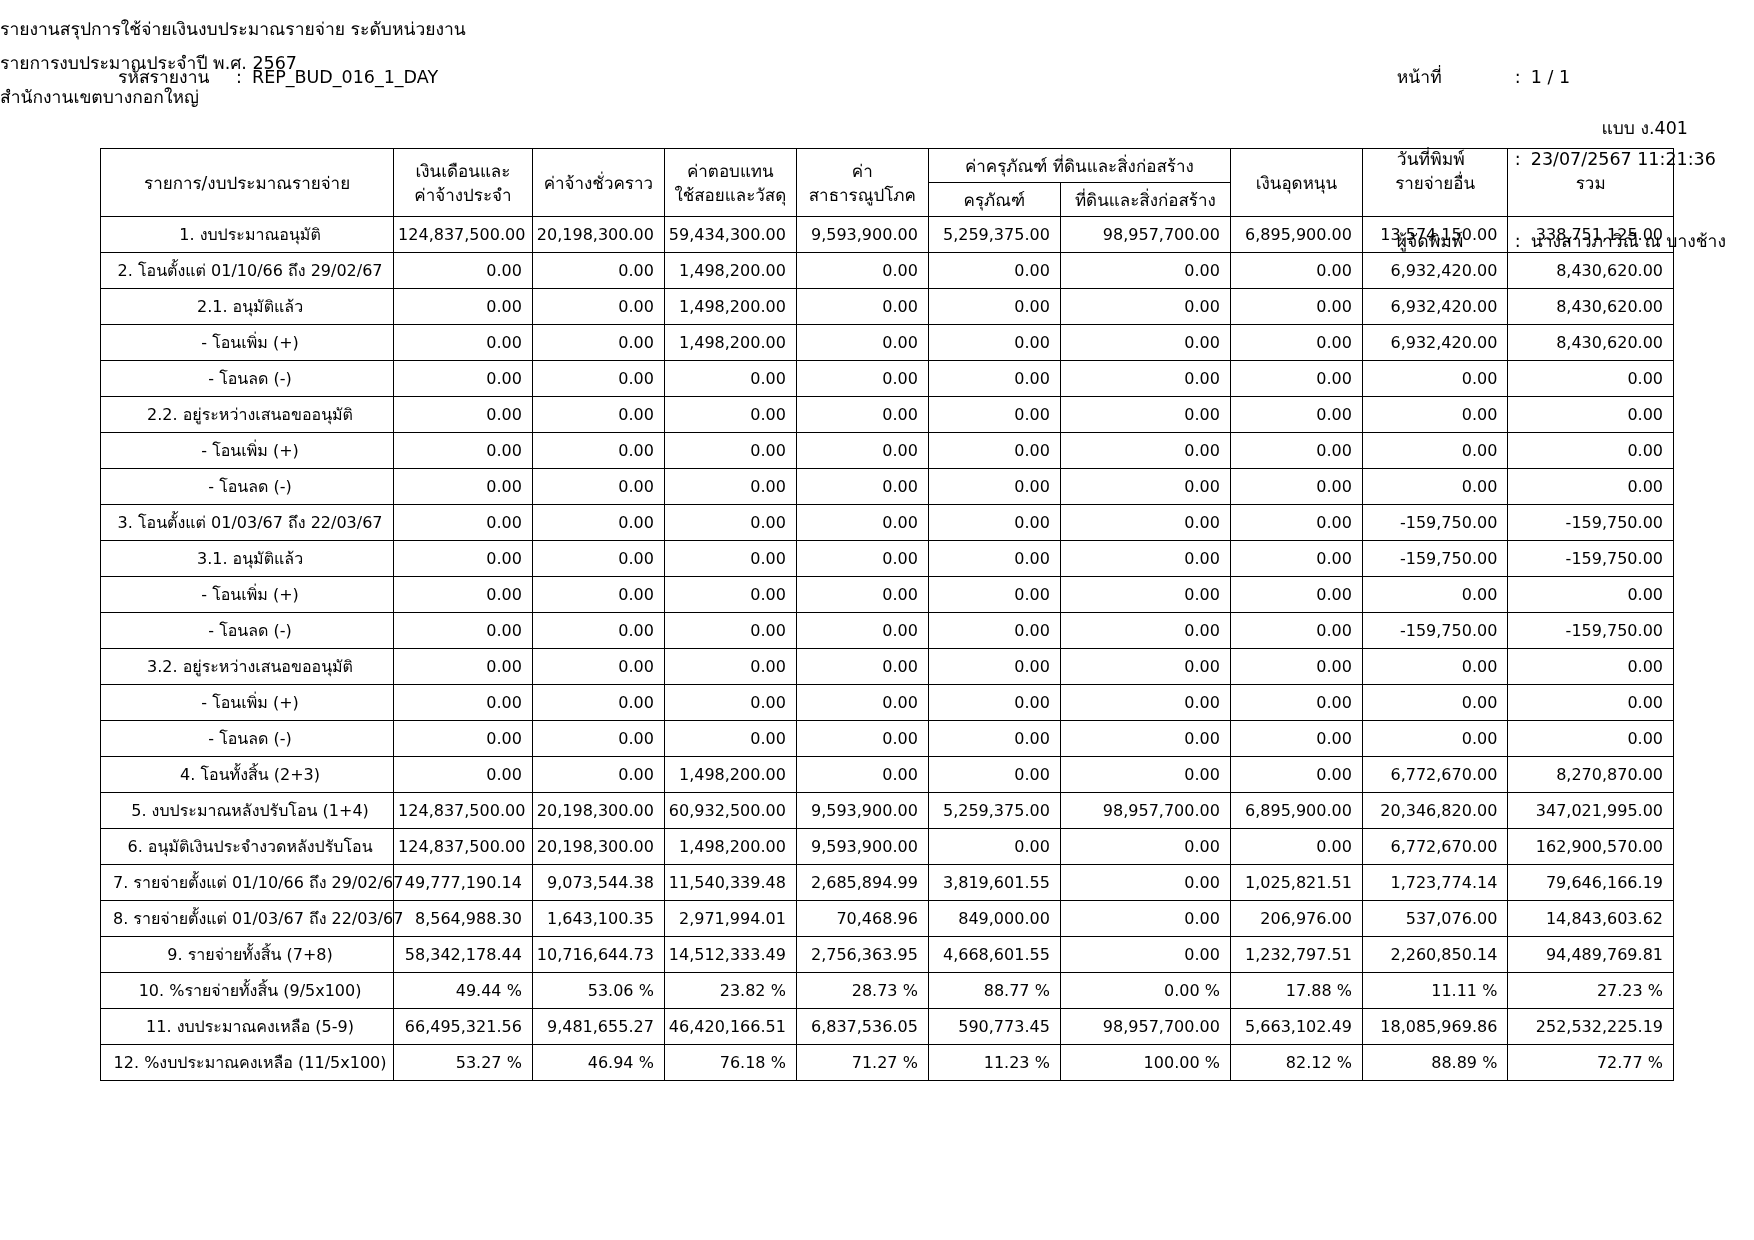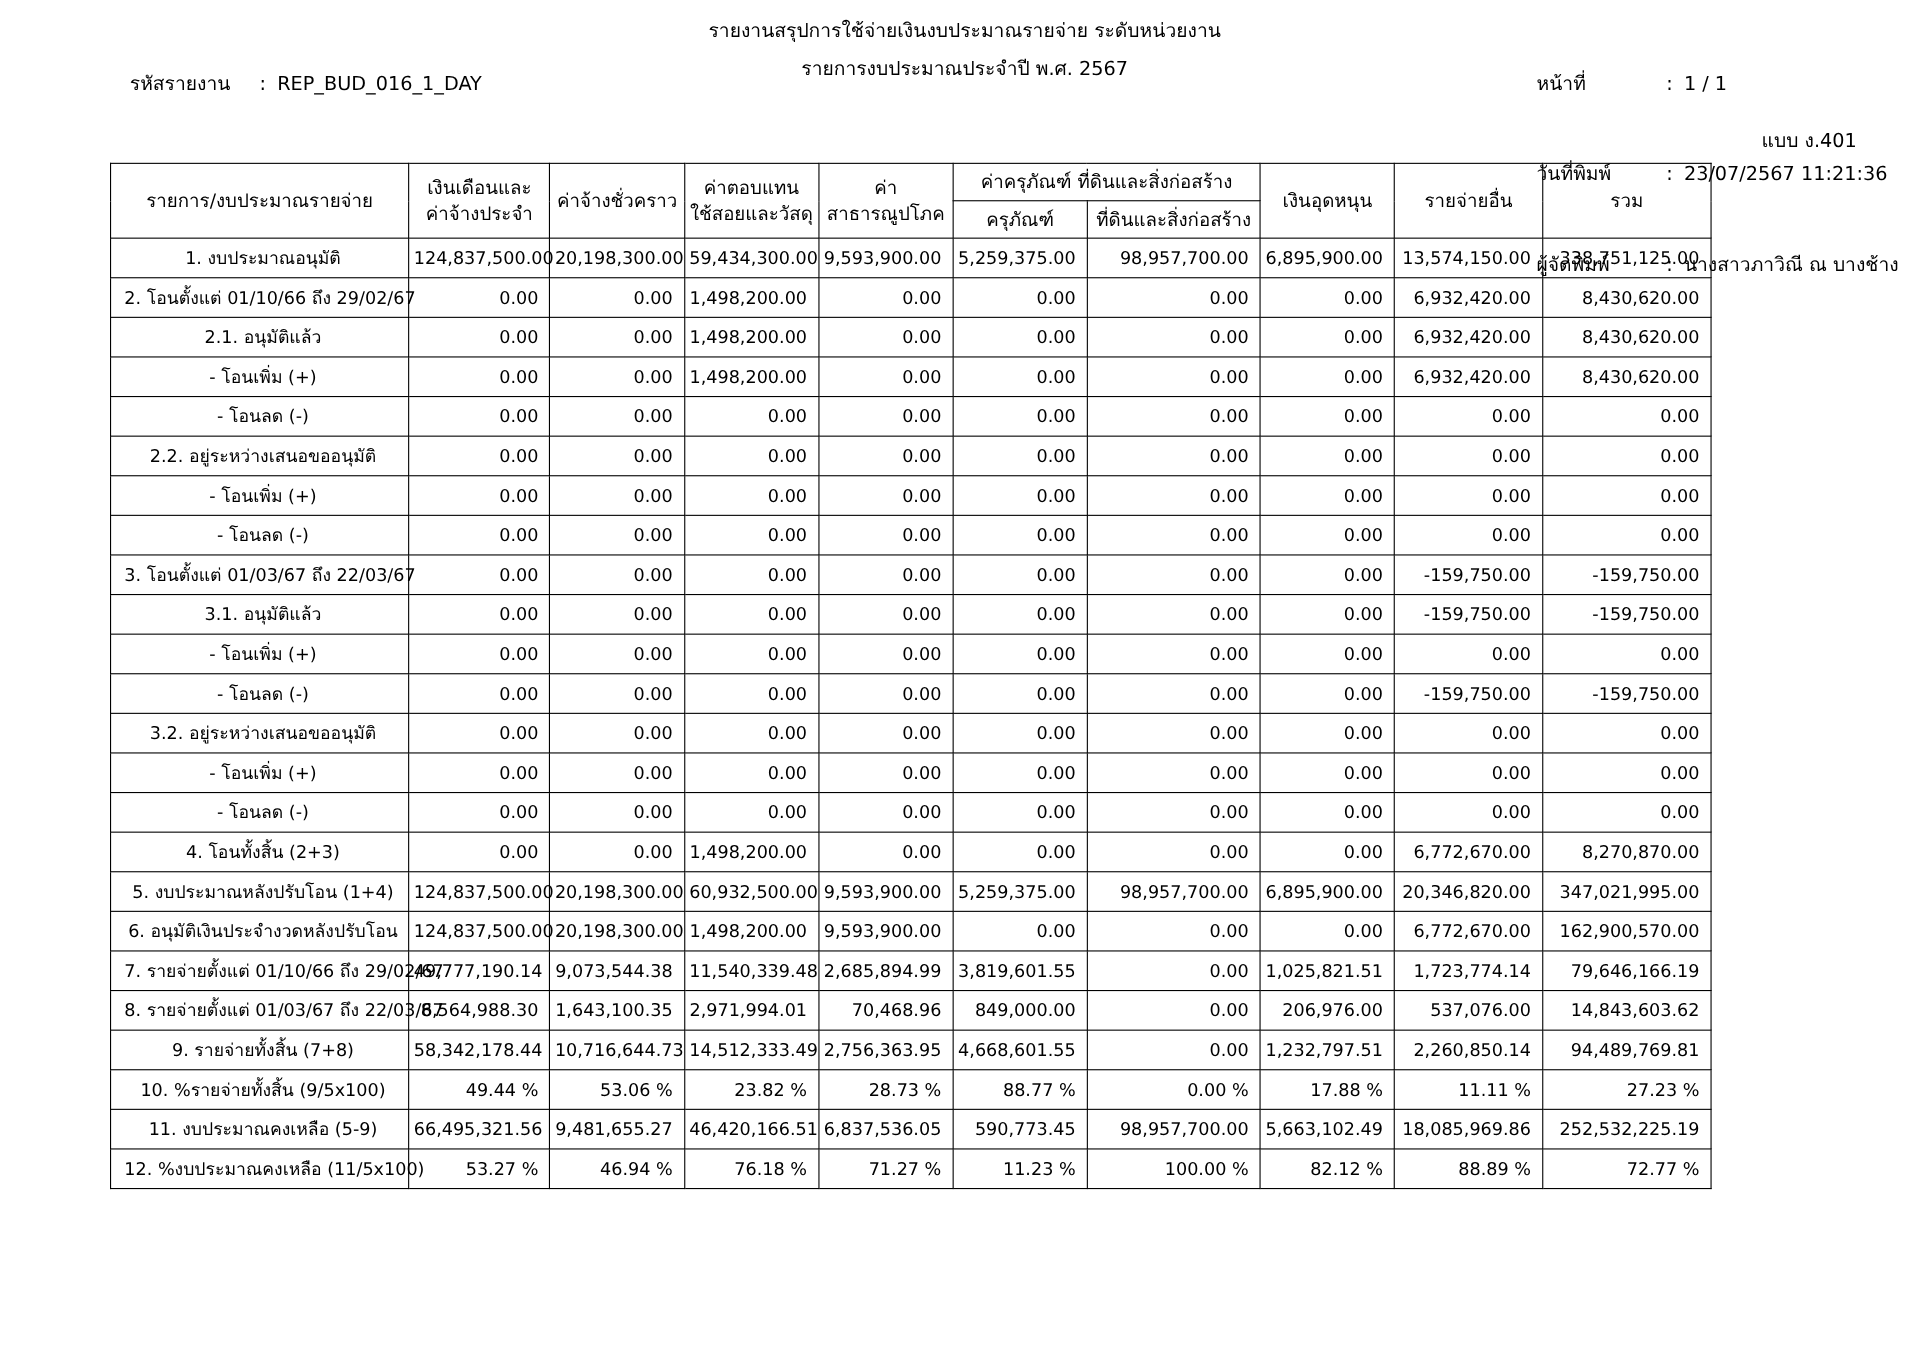--- a/index.html
+++ b/index.html
@@ -31,21 +31,20 @@
     position: absolute;
     left: 118px;
     top: 12px;
     line-height: 34px;
     white-space: nowrap;
   }
   .hdr-center {
     position: absolute;
     left: 0; right: 0;
     top: 12px;
-    text-align: center;
     line-height: 34px;
     white-space: nowrap;
   }
   .hdr-center .c-line { display: block; }
   .hdr-right {
     position: absolute;
     right: 28px;
     top: 12px;
     line-height: 34px;
     white-space: nowrap;
@@ -71,21 +70,21 @@
 
   
   .tbl-wrap {
     position: absolute;
     left: 100px;
     top: 148px;
     width: 1574px;
   }
   table {
     border-collapse: collapse;
-    width: 1456px;
+    width: 1574px;
     font-size: 16px;
     table-layout: fixed;
   }
   th, td {
     border: 1px solid #000;
     padding: 0;
   }
   thead th {
     font-weight: normal;
     text-align: center;
@@ -137,20 +136,21 @@
       <div class="kv">
         <span class="k">รหัสรายงาน</span>
         <span class="s">:</span>
         <span class="v">REP_BUD_016_1_DAY</span>
       </div>
     </div>
 
     <div class="hdr-center">
       <span class="c-line">รายงานสรุปการใช้จ่ายเงินงบประมาณรายจ่าย ระดับหน่วยงาน</span>
       <span class="c-line">รายการงบประมาณประจำปี พ.ศ. 2567</span>
+      <span class="c-line">สำนักงานเขตบางกอกใหญ่</span>
     </div>
 
     <div class="hdr-right">
       <div class="kv">
         <span class="k">หน้าที่</span>
         <span class="s">:</span>
         <span class="v">1 / 1</span>
       </div>
       <div class="kv">
         <span class="k">วันที่พิมพ์</span>

